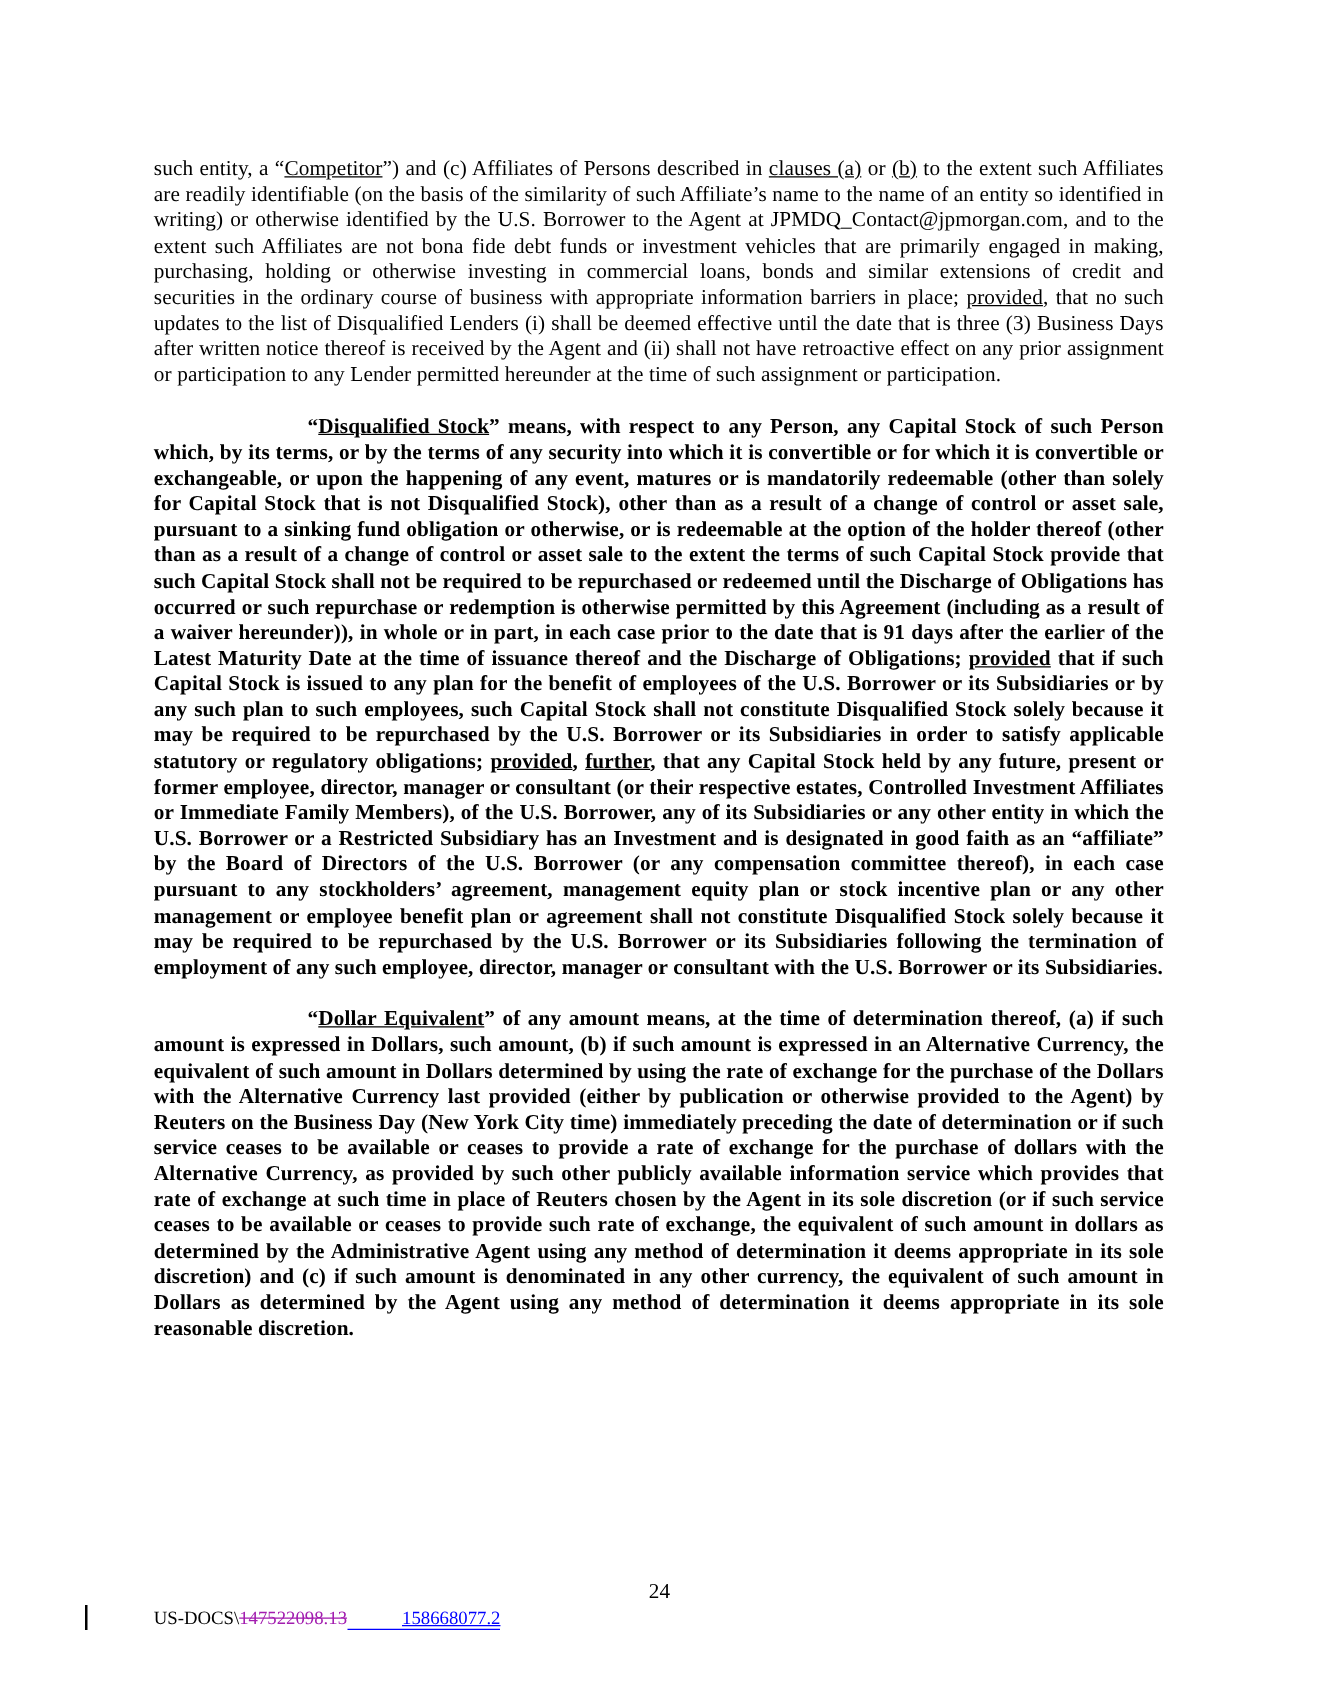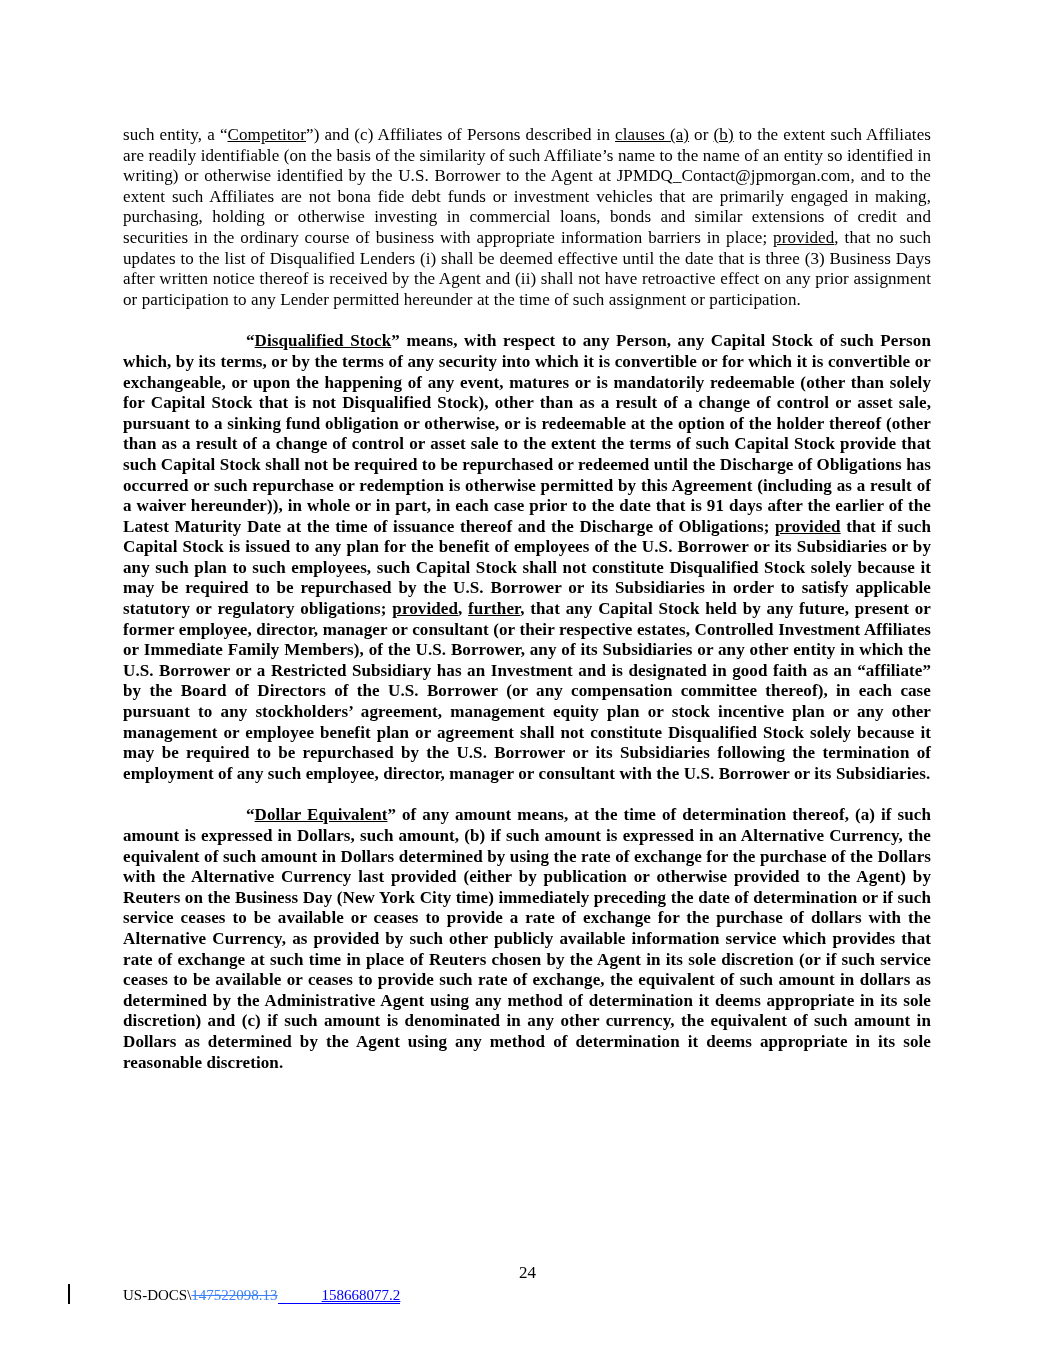--- a/index.html
+++ b/index.html
@@ -79,15 +79,15 @@
 
     <p class="para indent"><span>“</span><span class="u">Disqualified Stock</span><span>” means, with respect to any Person, any Capital Stock of such Person which, by its terms, or by the terms of any security into which it is convertible or for which it is convertible or exchangeable, or upon the happening of any event, matures or is mandatorily redeemable (other than solely for Capital Stock that is not Disqualified Stock), other than as a result of a change of control or asset sale, pursuant to a sinking fund obligation or otherwise, or is redeemable at the option of the holder thereof (other than as a result of a change of control or asset sale to the extent the terms of such Capital Stock provide that such Capital Stock shall not be required to be repurchased or redeemed until the Discharge of Obligations has occurred or such repurchase or redemption is otherwise permitted by this Agreement (including as a result of a waiver hereunder)), in whole or in part, in each case prior to the date that is 91 days after the earlier of the Latest Maturity Date at the time of issuance thereof and the Discharge of Obligations; </span><span class="u">provided</span><span> that if such Capital Stock is issued to any plan for the benefit of employees of the U.S. Borrower or its Subsidiaries or by any such plan to such employees, such Capital Stock shall not constitute Disqualified Stock solely because it may be required to be repurchased by the U.S. Borrower or its Subsidiaries in order to satisfy applicable statutory or regulatory obligations; </span><span class="u">provided</span><span>, </span><span class="u">further</span><span>, that any Capital Stock held by any future, present or former employee, director, manager or consultant (or their respective estates, Controlled Investment Affiliates or Immediate Family Members), of the U.S. Borrower, any of its Subsidiaries or any other entity in which the U.S. Borrower or a Restricted Subsidiary has an Investment and is designated in good faith as an “affiliate” by the Board of Directors of the U.S. Borrower (or any compensation committee thereof), in each case pursuant to any stockholders’ agreement, management equity plan or stock incentive plan or any other management or employee benefit plan or agreement shall not constitute Disqualified Stock solely because it may be required to be repurchased by the U.S. Borrower or its Subsidiaries following the termination of employment of any such employee, director, manager or consultant with the U.S. Borrower or its Subsidiaries.</span></p>
 
     <p class="para indent"><span>“</span><span class="u">Dollar Equivalent</span><span>” of any amount means, at the time of determination thereof, (a) if such amount is expressed in Dollars, such amount, (b) if such amount is expressed in an Alternative Currency, the equivalent of such amount in Dollars determined by using the rate of exchange for the purchase of the Dollars with the Alternative Currency last provided (either by publication or otherwise provided to the Agent) by Reuters on the Business Day (New York City time) immediately preceding the date of determination or if such service ceases to be available or ceases to provide a rate of exchange for the purchase of dollars with the Alternative Currency, as provided by such other publicly available information service which provides that rate of exchange at such time in place of Reuters chosen by the Agent in its sole discretion (or if such service ceases to be available or ceases to provide such rate of exchange, the equivalent of such amount in dollars as determined by the Administrative Agent using any method of determination it deems appropriate in its sole discretion) and (c) if such amount is denominated in any other currency, the equivalent of such amount in Dollars as determined by the Agent using any method of determination it deems appropriate in its sole reasonable discretion.</span></p>
   </div>
 
   <div class="page-number">24</div>
 
   <div class="change-bar"></div>
 
-  <div class="footer-id"><span>US-DOCS\</span><span class="strike" style="color: #3b82f6;">147522098.13</span><span class="dbl" style="color: rgb(0, 0, 255);">158668077.2</span></div>
+  <div class="footer-id"><span>US-DOCS\</span><span class="strike" style="color: #a21caf;">147522098.13</span><span class="dbl" style="color: rgb(0, 0, 255);">158668077.2</span></div>
 
 </div>
 
 </body></html>

